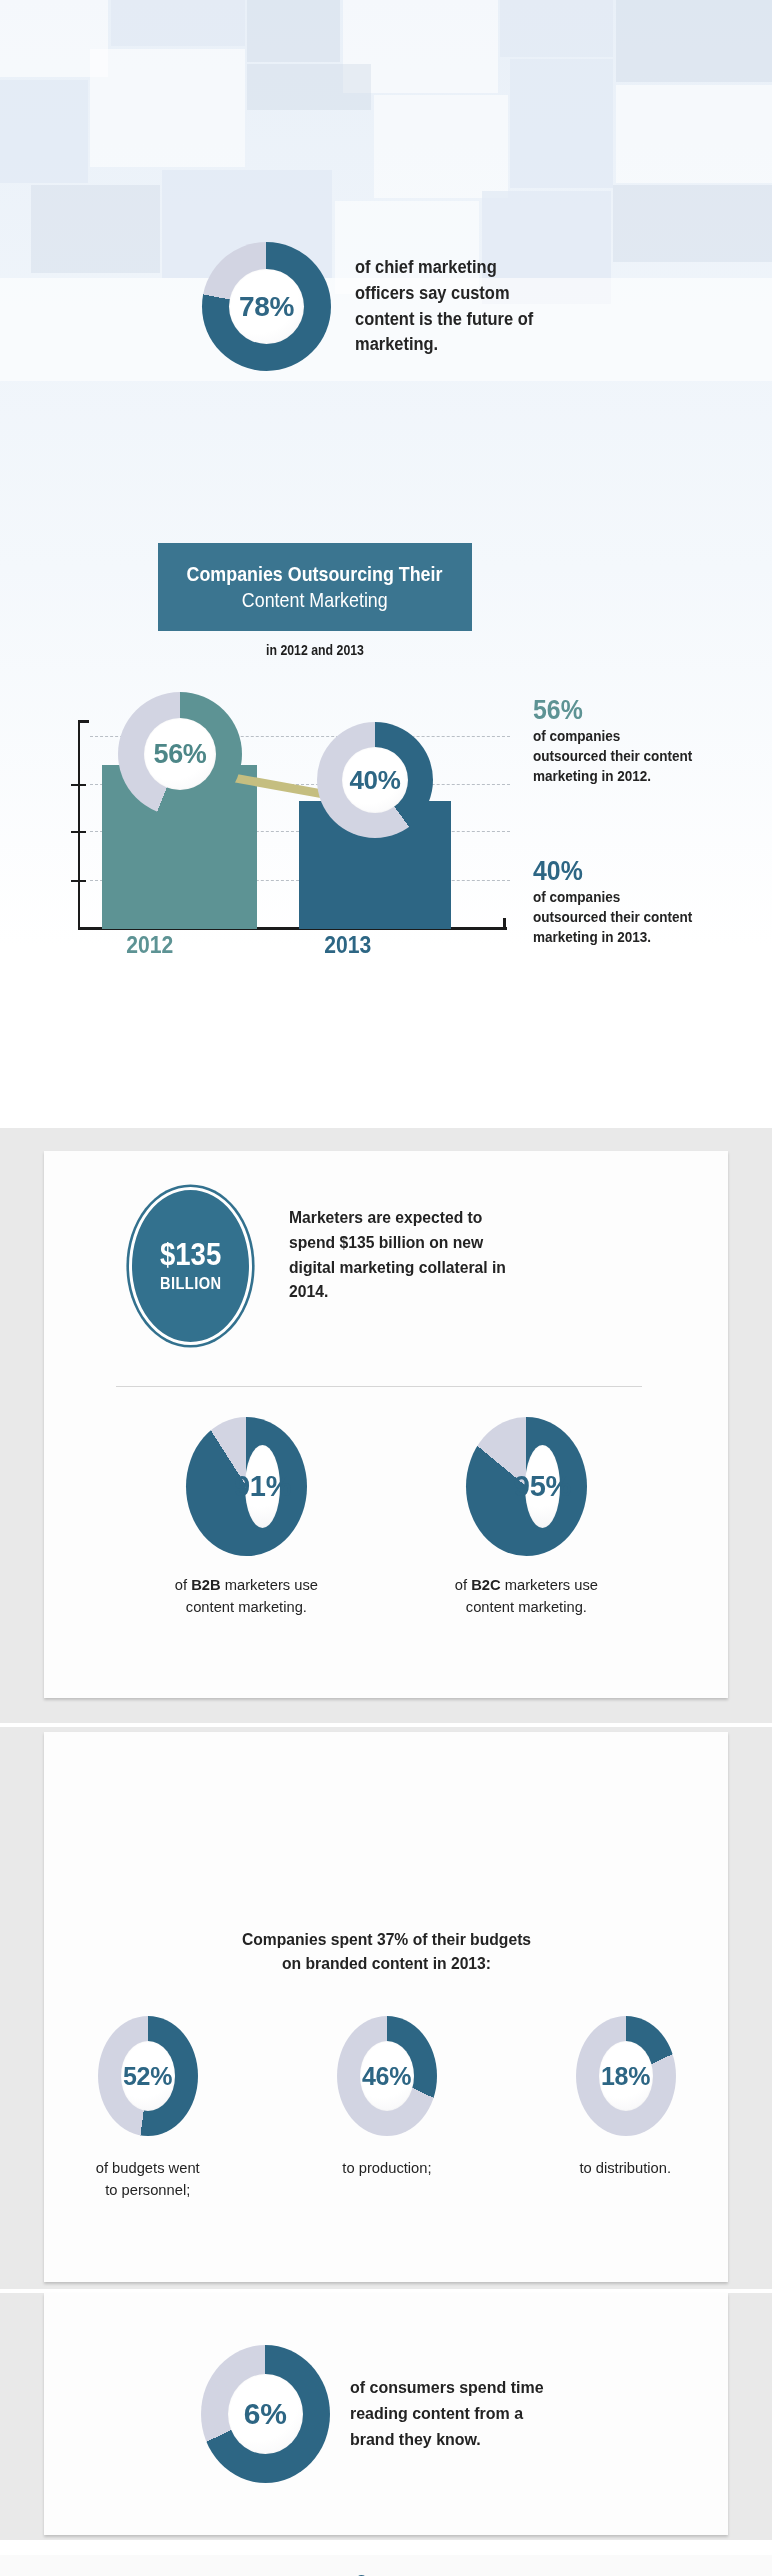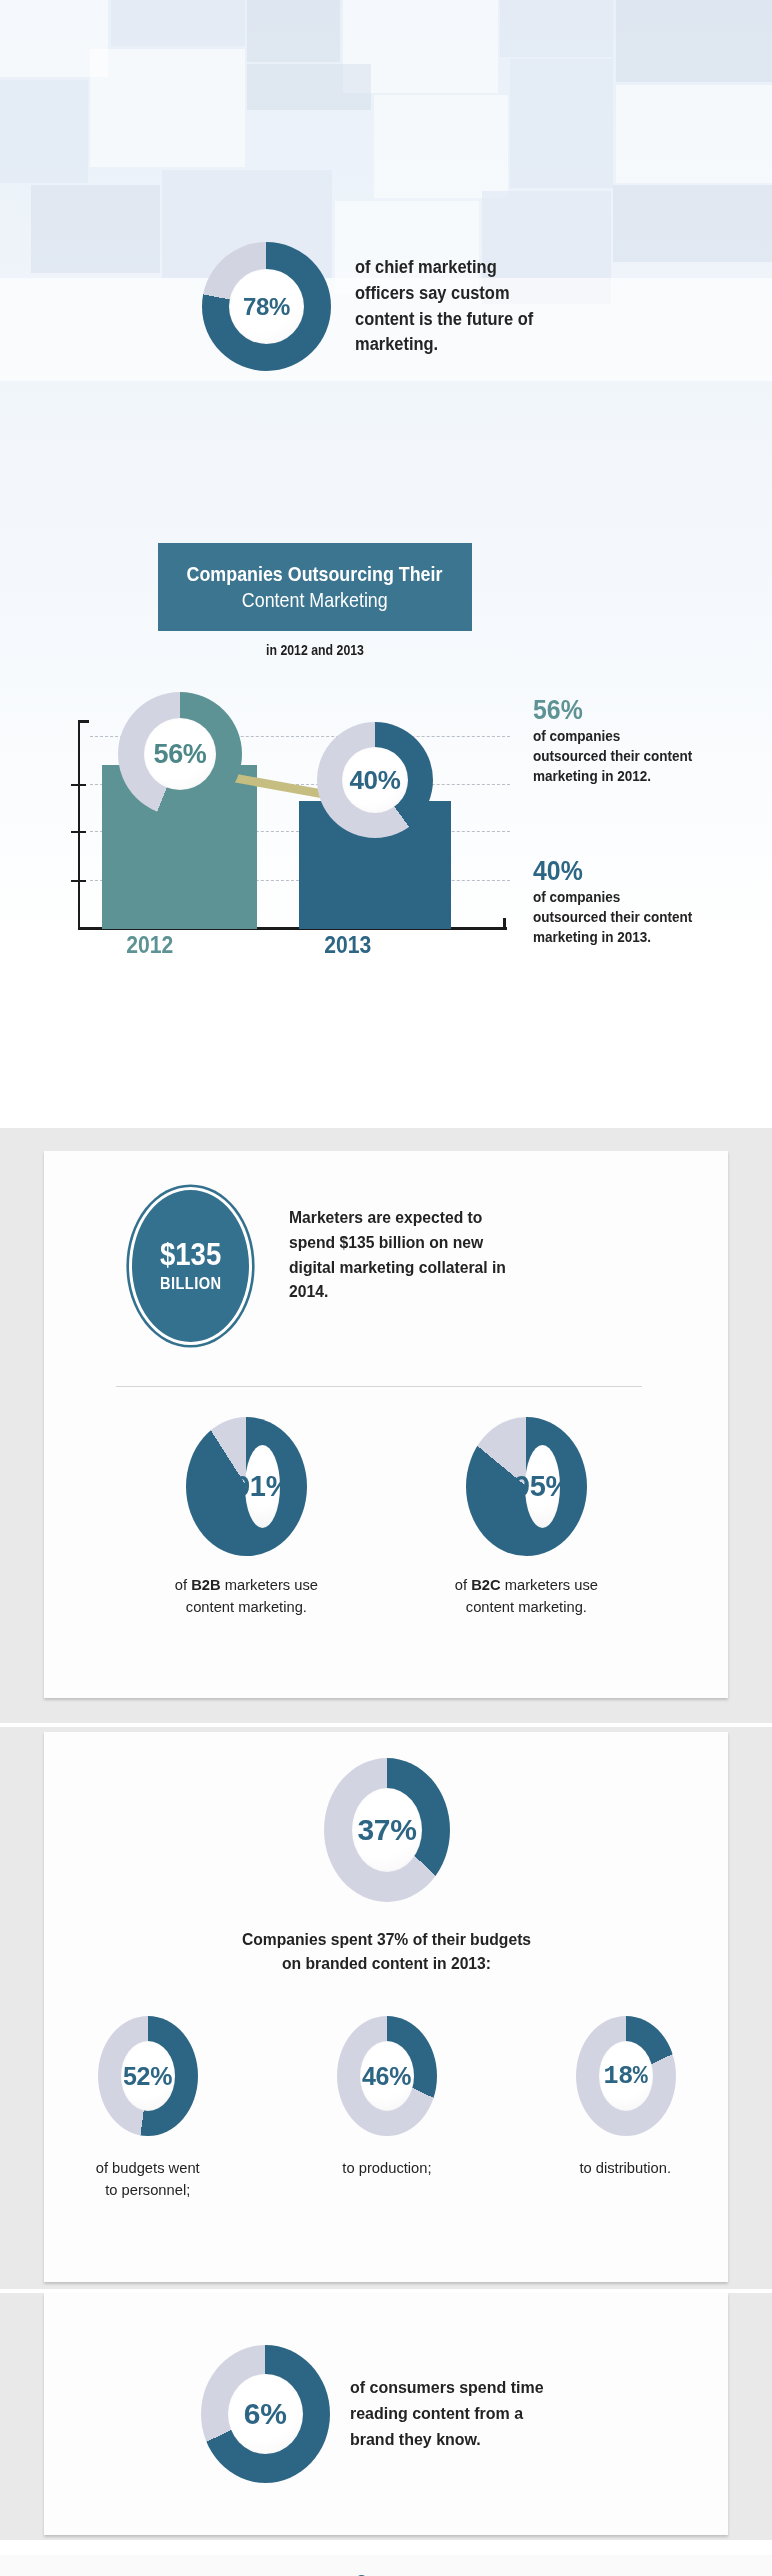--- a/index.html
+++ b/index.html
@@ -72,21 +72,21 @@
     display:flex;align-items:center;justify-content:center;
     box-shadow:inset 0 0 2.1px rgba(0,0,0,.06);
   }
   .donut .hole span{font-weight:bold;letter-spacing:-0.3px;}
 
   
   .s1{top:242px;height:216px;}
   .s1 .row{position:absolute;left:0;top:0;width:773px;display:flex;justify-content:center;align-items:center;gap:24px;}
   .d78{width:129px;height:129px;}
   .d78 .hole{inset:27px;}
-  .d78 .hole span{font-size:24px;color:#2f6684;}
+  .d78 .hole span{font-size:28px;color:#2f6684;}
   .s1 .copy{font-size:17.5px;line-height:1.47;color:#242424;font-weight:bold;width:216px;transform:scaleX(.94);transform-origin:left center;}
 
   
   .s2{top:533px;height:582px;padding-left:36px;}
   .s2 .titlebox{
     position:absolute;left:158px;top:10.3px;width:314px;height:88px;
     background:#3b7590;display:flex;flex-direction:column;
     align-items:center;justify-content:center;
   }
   .s2 .titlebox .l1{color:#fff;font-size:21px;font-weight:bold;transform:scaleX(.85);white-space:nowrap;}
@@ -301,25 +301,20 @@
           <span>of </span><b>B2C</b><span> marketers use</span><br>
           <span>content marketing.</span>
         </div>
       </div>
     </div>
   </div>
 
   <div class="sec s4 band-grey">
     <div class="card-white"></div>
 
-    <div class="donut d37" style="background:conic-gradient(#2d6684 0deg 133.2deg, #d2d4e2 133.2deg 360deg);">
-      <div class="hole">
-        <span>37%</span>
-      </div>
-    </div>
 
     <div class="lead">
       <span>Companies spent 37% of their budgets</span><br>
       <span>on branded content in 2013:</span>
     </div>
 
     <div class="triple">
       <div class="trip">
         <div class="donut dsm" style="background:conic-gradient(#2d6684 0deg 187.2deg, #d2d4e2 187.2deg 360deg);">
           <div class="hole">
@@ -335,21 +330,21 @@
         <div class="donut dsm" style="background:conic-gradient(#2d6684 0deg 115.2deg, #d2d4e2 115.2deg 360deg);">
           <div class="hole">
             <span>46%</span>
           </div>
         </div>
         <div class="cap">
           <span>to production;</span>
         </div>
       </div>
       <div class="trip">
-        <div class="donut dsm" style="background:conic-gradient(#2d6684 0deg 64.8deg, #d2d4e2 64.8deg 360deg);font-family:Liberation Mono, monospace;">
+        <div class="donut dsm" style="background:conic-gradient(#2d6684 0deg 64.8deg, #d2d4e2 64.8deg 360deg);">
           <div class="hole">
             <span>18%</span>
           </div>
         </div>
         <div class="cap">
           <span>to distribution.</span>
         </div>
       </div>
     </div>
   </div>

